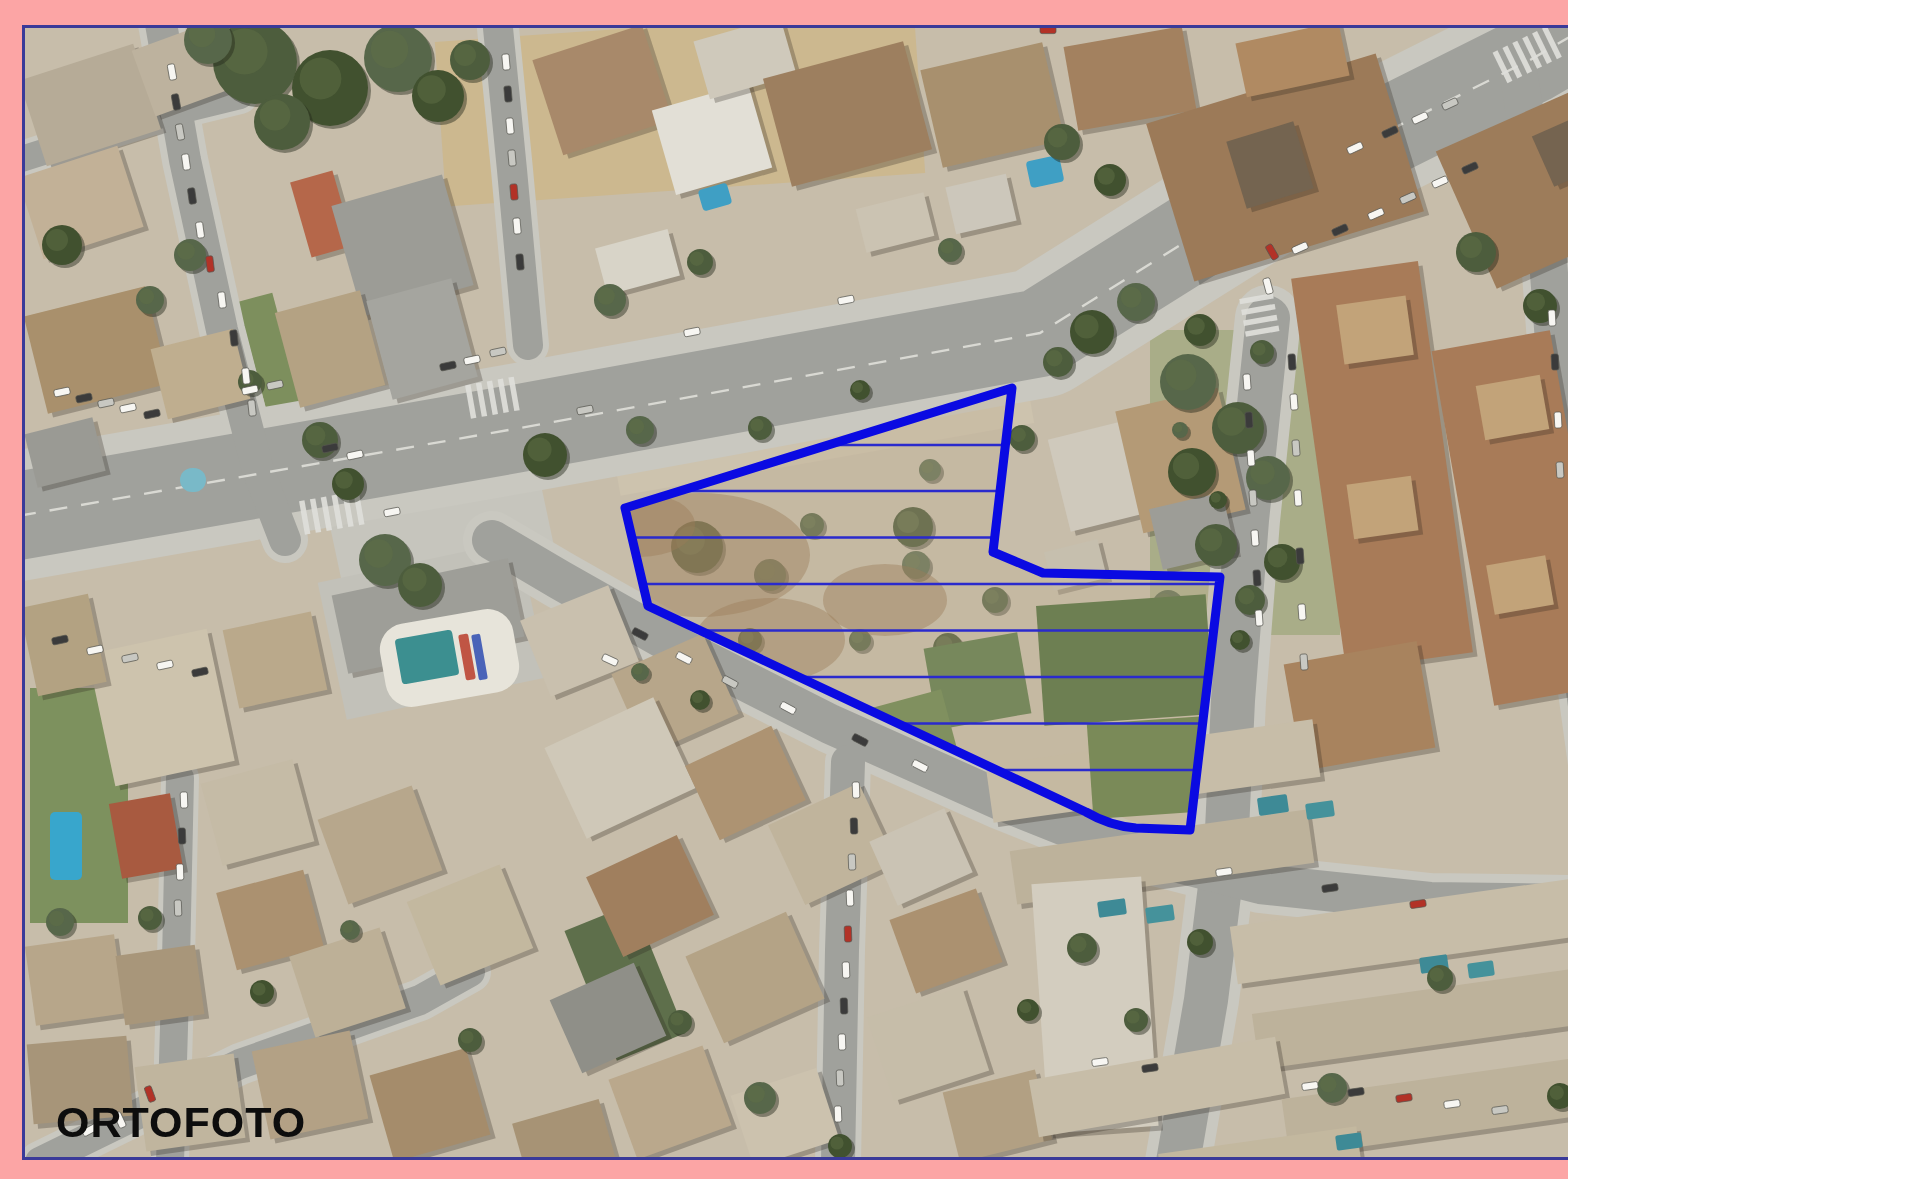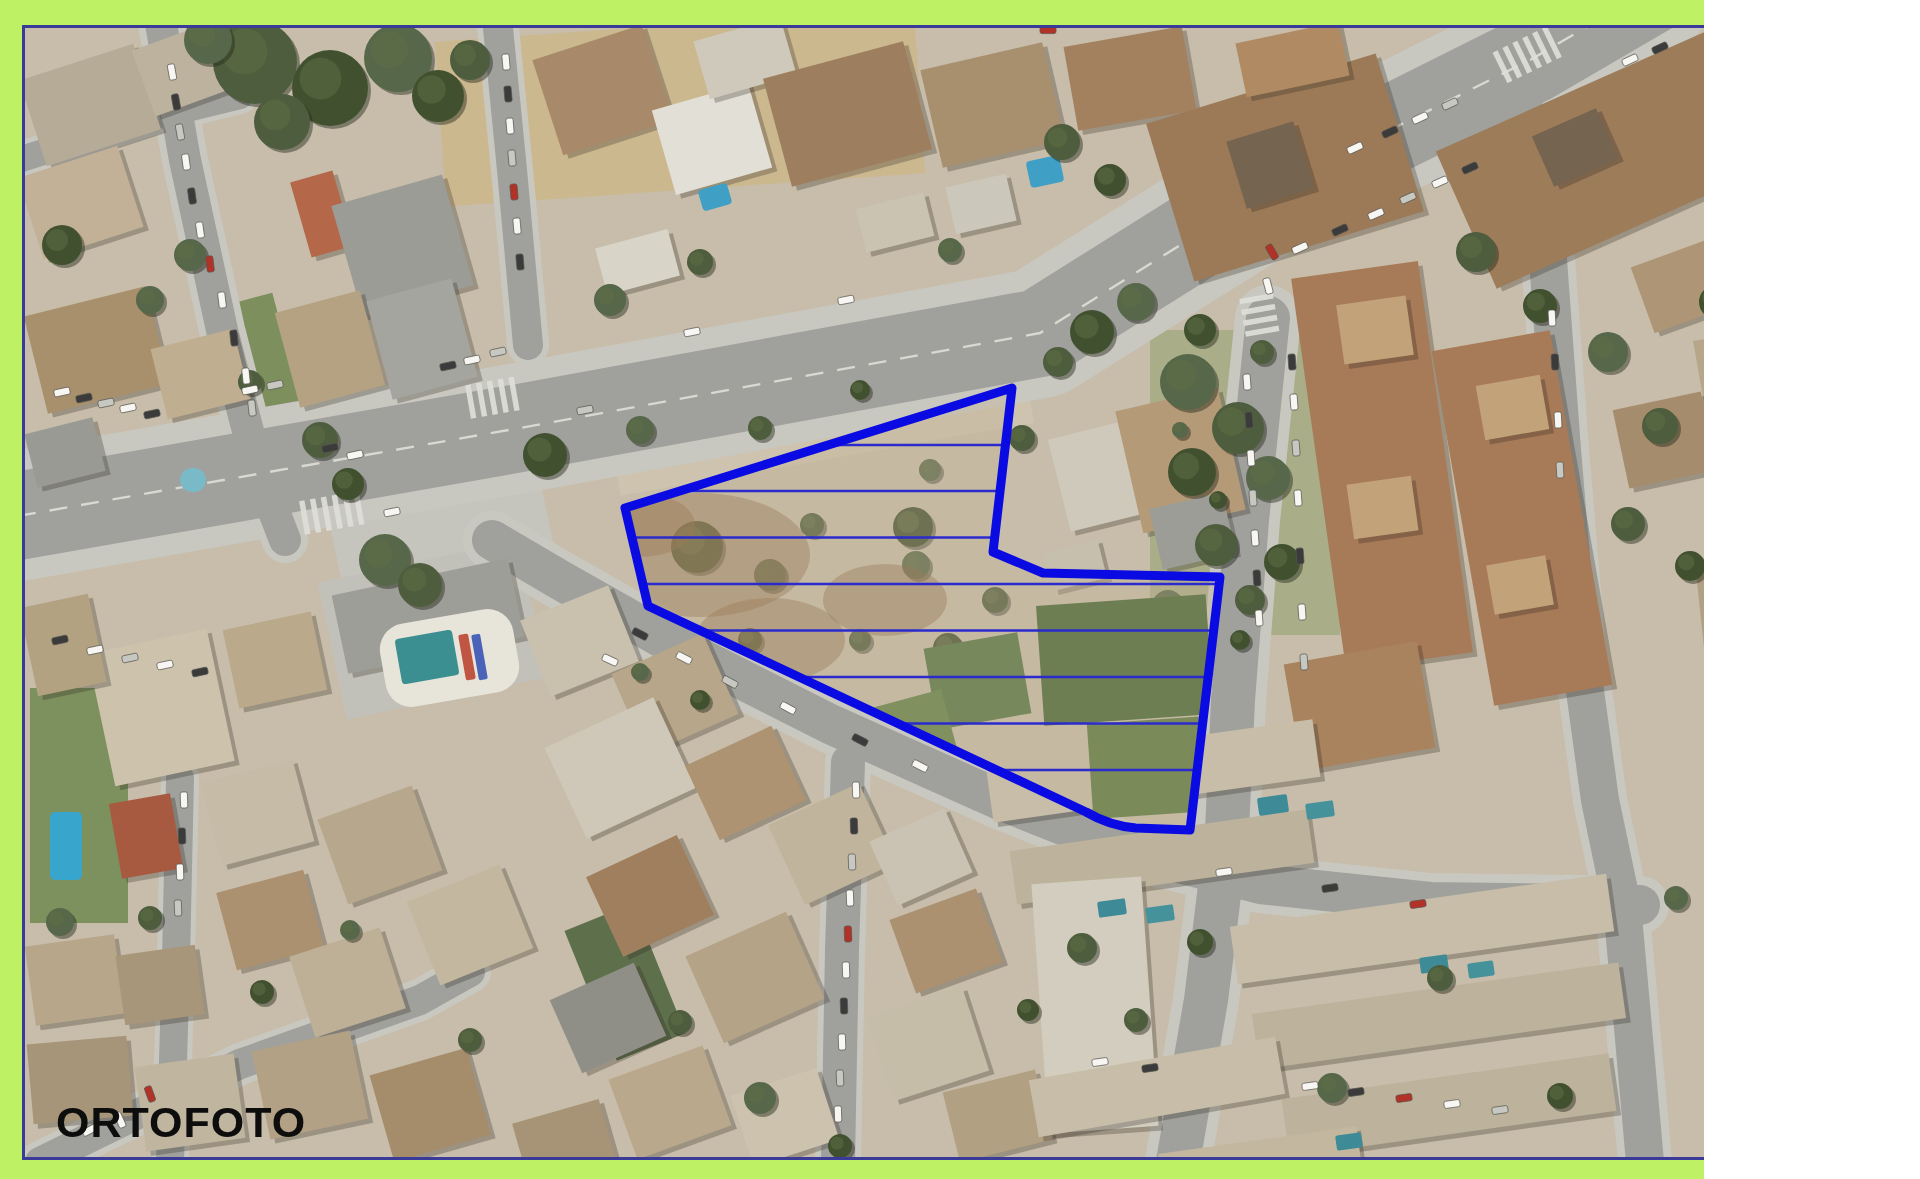--- a/index.html
+++ b/index.html
@@ -1,16 +1,16 @@
 <!DOCTYPE html>
 <html><head>
 <meta charset="utf-8">
 <style>
   html,body{margin:0;padding:0;background:#ffffff;}
-  .page{position:relative;width:1704px;height:1179px;background:#bef264;overflow:hidden;
+  .page{position:relative;width:1568px;height:1179px;background:#fca5a5;overflow:hidden;
         font-family:"Liberation Sans",sans-serif;}
   .map-label{position:absolute;left:56px;top:1098px;font-size:43px;font-weight:bold;
         color:#0d0d0d;letter-spacing:1px;z-index:5;}
   svg{position:absolute;left:0;top:0;}
 </style>
 </head>
 <body>
 
 <div class="page">
   <svg id="scene" width="1920" height="1179" viewBox="0 0 1920 1179">

